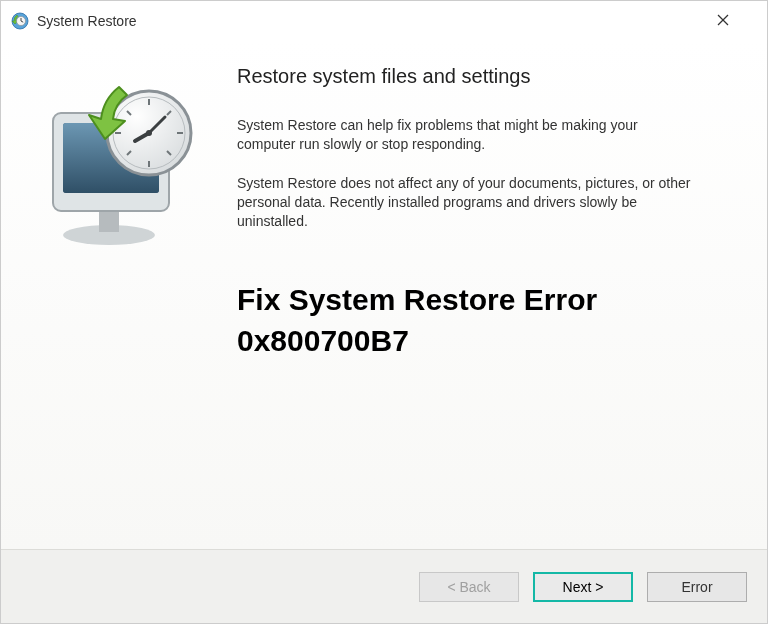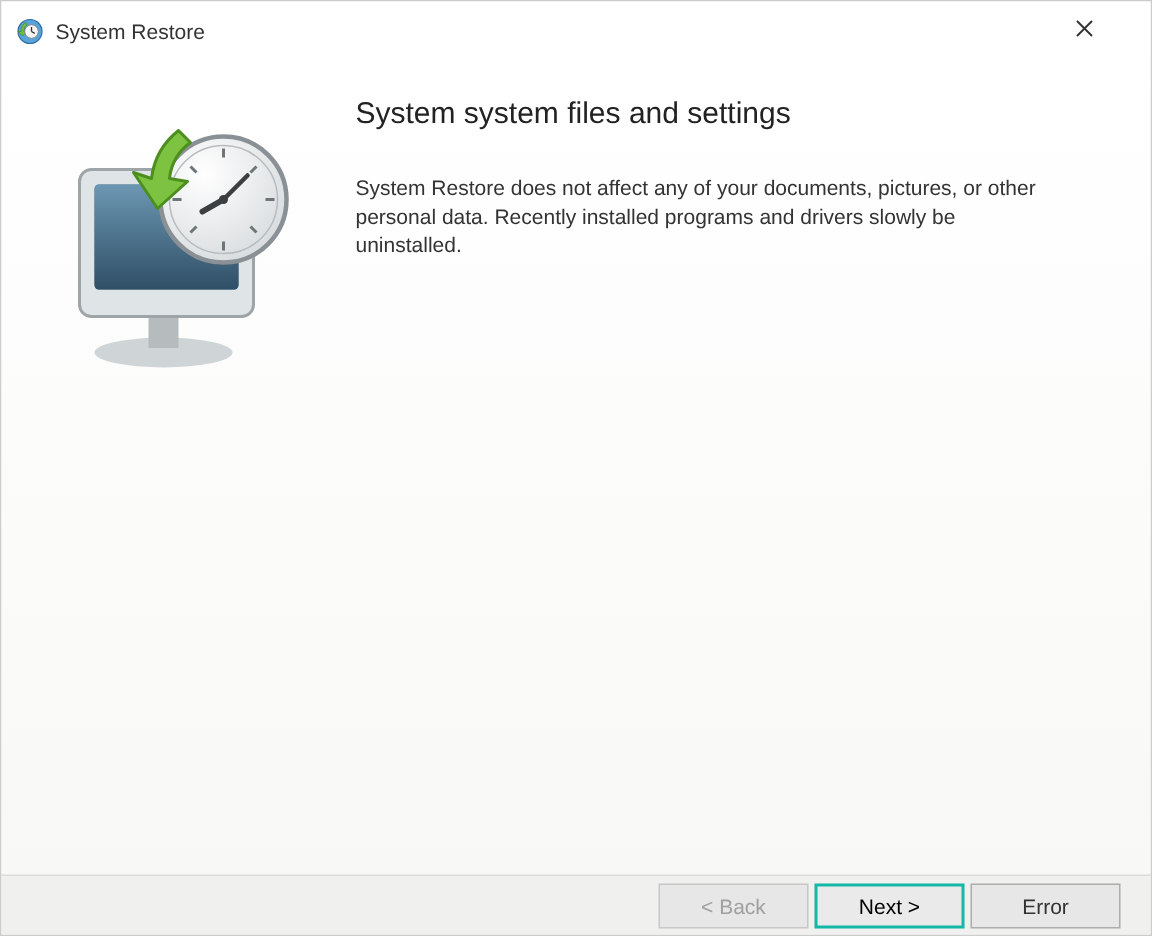--- a/index.html
+++ b/index.html
@@ -87,28 +87,28 @@
     }
     .error-text {
       font-size: 30px;
       font-weight: 700;
       color: #000;
       line-height: 1.35;
       margin-top: 50px;
       max-width: 460px;
     }
     .footer {
-      height: 40px;
+      height: 74px;
       background: #f0f0ee;
       border-top: 1px solid #dcdcd8;
       display: flex;
       align-items: center;
       justify-content: flex-end;
       padding: 0 20px;
-      gap: 4px;
+      gap: 14px;
     }
     .btn {
       min-width: 100px;
       height: 30px;
       font-size: 14px;
       font-family: inherit;
       border: 1px solid #adadad;
       background: #e7e7e7;
       color: #333;
       cursor: pointer;
@@ -198,22 +198,24 @@
                    L 74 64
                    L 94 46
                    L 82 44
                    A 34 34 0 0 1 96 20
                    Z" fill="#7ec242" stroke="#4d8f1e" stroke-width="2" stroke-linejoin="round"></path>
         </svg>
       </span>
     </div>
 
     <div class="right-pane">
-      <h1 class="heading">System system files and settings</h1>
+      <h1 class="heading">Restore system files and settings</h1>
+      <p class="para">System Restore can help fix problems that might be making your computer run slowly or stop responding.</p>
       <p class="para">System Restore does not affect any of your documents, pictures, or other personal data. Recently installed programs and drivers slowly be uninstalled.</p>
+      <div class="error-text">Fix System Restore Error 0x800700B7</div>
     </div>
   </div>
 
   <div class="footer">
     <button class="btn" disabled="">&lt; Back</button>
     <button class="btn primary">Next &gt;</button>
     <button class="btn">Error</button>
   </div>
 
 </div>

